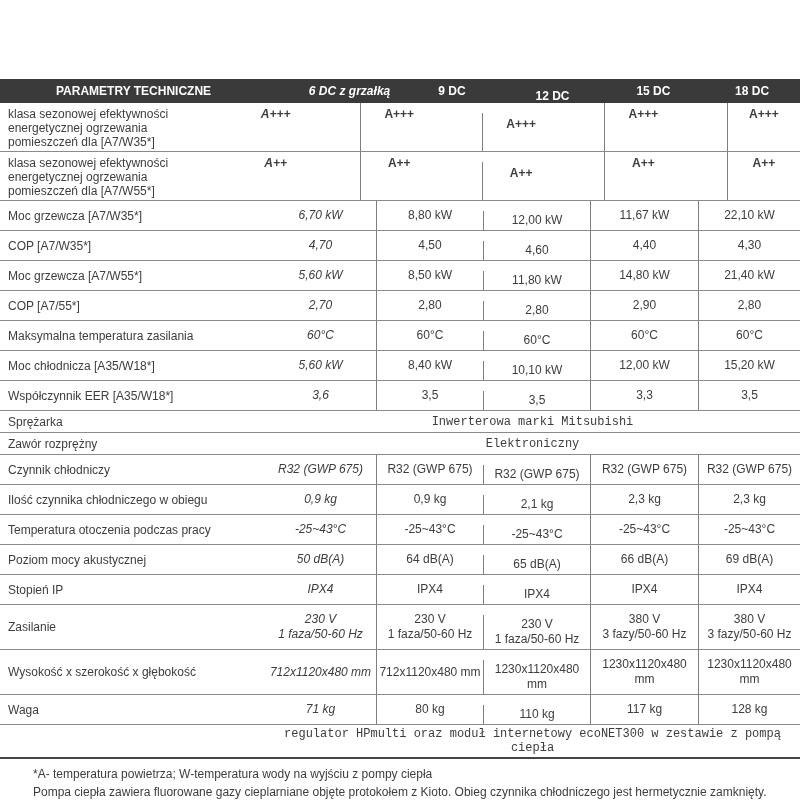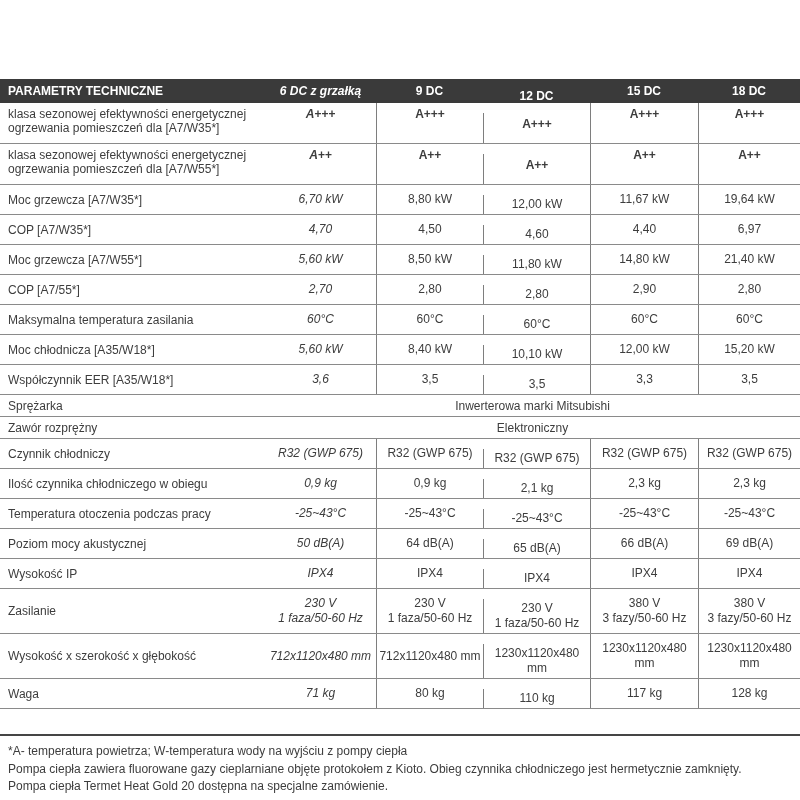--- a/index.html
+++ b/index.html
@@ -9,21 +9,21 @@
     color:#3d3d3d;
     -webkit-font-smoothing:antialiased;
   }
   .page{position:relative;width:800px;height:800px;background:#fff;}
   .spec-table{margin-top:79px;width:800px;}
 
   
   .thead{
     display:flex;align-items:center;
     background:#3a3a3a;color:#ffffff;
-    height:24px;font-size:12px;font-weight:bold;
+    height:24px;font-size:12px;font-weight:bold;padding-left:48px;
   }
   .th-title{width:265px;box-sizing:border-box;padding-left:8px;text-align:left;}
   .hcol{text-align:center;box-sizing:border-box;}
 
   
   .c0{width:111px;font-style:italic;}
   .c1{width:107px;}
   .c2{width:107px;margin-top:10px;}
   .c3{width:108px;}
   .c4{width:102px;}
@@ -44,31 +44,31 @@
     box-sizing:border-box;
     display:flex;align-items:center;justify-content:center;
     text-align:center;white-space:pre-line;
     padding:2px 2px;line-height:15px;
   }
   .val-cell + .val-cell{border-left:1px solid #7e7e7e;}
   .bv{font-weight:bold;}
   .span-cell{
     flex:1;box-sizing:border-box;
     display:flex;align-items:center;justify-content:center;
-    text-align:center;padding:2px 4px;
-  }
-  .tall{min-height:40px;}
+    text-align:center;padding:2px 4px;font-family:Liberation Mono, monospace;
+  }
+  .tall{min-height:40px;gap:45px;}
   .tall .label-cell{align-items:flex-start;padding-top:4px;}
   .tall .val-cell{align-items:flex-start;padding-top:4px;}
   .last-row{border-bottom:none;min-height:25px;}
 
   .thick-line{width:800px;height:2px;background:#454545;}
 
   .footnotes{padding:7px 0 0 8px;font-size:12px;line-height:17.5px;}
-  .footnote{white-space:nowrap;}
+  .footnote{white-space:nowrap;margin-left:25px;}
   .footnote.bold{font-weight:normal;}
 </style>
 </head>
 <body>
 
 <div class="page">
   <div class="spec-table">
     <div class="thead">
       <div class="th-title">PARAMETRY TECHNICZNE</div>
 
@@ -95,29 +95,29 @@
           <div class="val-cell c2 bv">A++</div>
           <div class="val-cell c3 bv">A++</div>
           <div class="val-cell c4 bv">A++</div>
         </div>
         <div class="row">
           <div class="label-cell">Moc grzewcza [A7/W35*]</div>
           <div class="val-cell c0">6,70 kW</div>
           <div class="val-cell c1">8,80 kW</div>
           <div class="val-cell c2">12,00 kW</div>
           <div class="val-cell c3">11,67 kW</div>
-          <div class="val-cell c4">19,64 kW</div>
+          <div class="val-cell c4">22,10 kW</div>
         </div>
         <div class="row">
           <div class="label-cell">COP [A7/W35*]</div>
           <div class="val-cell c0">4,70</div>
           <div class="val-cell c1">4,50</div>
           <div class="val-cell c2">4,60</div>
           <div class="val-cell c3">4,40</div>
-          <div class="val-cell c4">6,97</div>
+          <div class="val-cell c4">4,30</div>
         </div>
         <div class="row">
           <div class="label-cell">Moc grzewcza [A7/W55*]</div>
           <div class="val-cell c0">5,60 kW</div>
           <div class="val-cell c1">8,50 kW</div>
           <div class="val-cell c2">11,80 kW</div>
           <div class="val-cell c3">14,80 kW</div>
           <div class="val-cell c4">21,40 kW</div>
         </div>
         <div class="row">
@@ -186,21 +186,21 @@
         </div>
         <div class="row">
           <div class="label-cell">Poziom mocy akustycznej</div>
           <div class="val-cell c0">50 dB(A)</div>
           <div class="val-cell c1">64 dB(A)</div>
           <div class="val-cell c2">65 dB(A)</div>
           <div class="val-cell c3">66 dB(A)</div>
           <div class="val-cell c4">69 dB(A)</div>
         </div>
         <div class="row">
-          <div class="label-cell">Wysokość IP</div>
+          <div class="label-cell">Stopień IP</div>
           <div class="val-cell c0">IPX4</div>
           <div class="val-cell c1">IPX4</div>
           <div class="val-cell c2">IPX4</div>
           <div class="val-cell c3">IPX4</div>
           <div class="val-cell c4">IPX4</div>
         </div>
         <div class="row">
           <div class="label-cell">Zasilanie</div>
           <div class="val-cell c0">230 V
 1 faza/50-60 Hz</div>
@@ -224,20 +224,21 @@
         <div class="row">
           <div class="label-cell">Waga</div>
           <div class="val-cell c0">71 kg</div>
           <div class="val-cell c1">80 kg</div>
           <div class="val-cell c2">110 kg</div>
           <div class="val-cell c3">117 kg</div>
           <div class="val-cell c4">128 kg</div>
         </div>
         <div class="row last-row">
           <div class="label-cell"></div>
+          <div class="span-cell">regulator HPmulti oraz moduł internetowy ecoNET300 w zestawie z pompą ciepła</div>
         </div>
       </div>
     <div class="thick-line"></div>
     <div class="footnotes" id="footnotes">
 
     <div class="footnote">*A- temperatura powietrza; W-temperatura wody na wyjściu z pompy ciepła</div>
         <div class="footnote">Pompa ciepła zawiera fluorowane gazy cieplarniane objęte protokołem z Kioto. Obieg czynnika chłodniczego jest hermetycznie zamknięty.</div>
         <div class="footnote bold">Pompa ciepła Termet Heat Gold 20 dostępna na specjalne zamówienie.</div>
       </div>
   </div>

